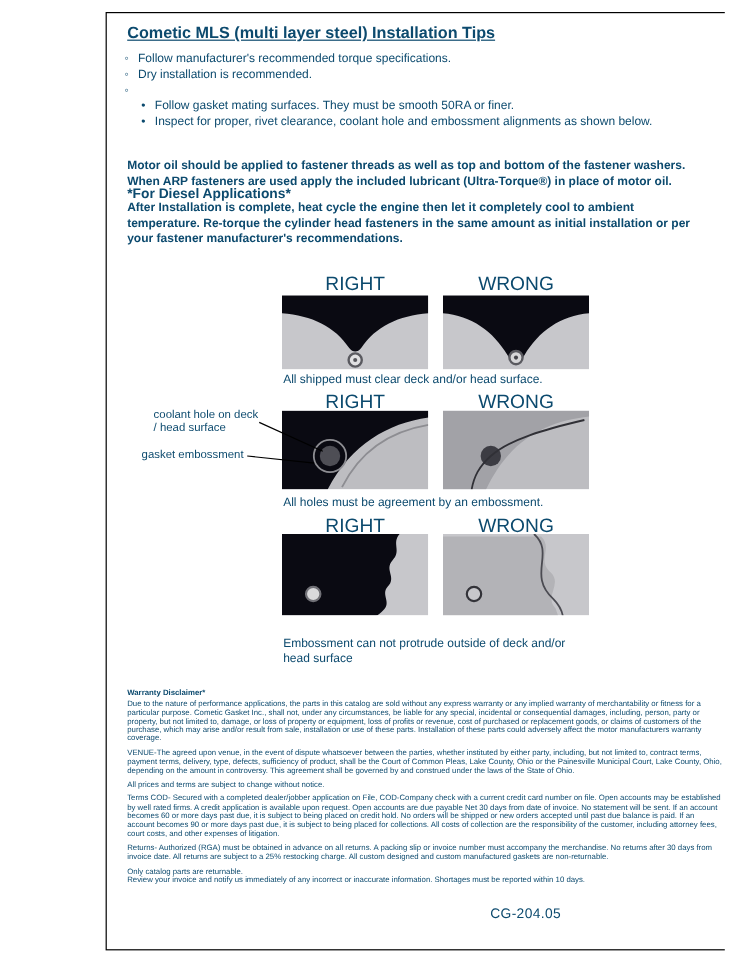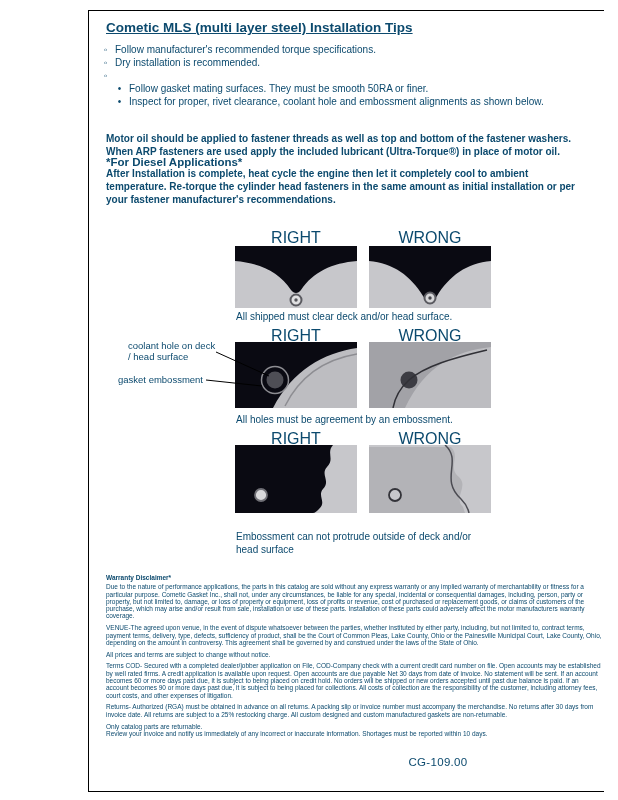--- a/index.html
+++ b/index.html
@@ -140,15 +140,15 @@
     <div class="lh">Warranty Disclaimer*</div>
     <p>Due to the nature of performance applications, the parts in this catalog are sold without any express warranty or any implied warranty of merchantability or fitness for a particular purpose.  Cometic Gasket Inc., shall not, under any circumstances, be liable for any special, incidental or consequential damages, including, person, party or property, but not limited to, damage, or loss of property or equipment, loss of profits or revenue, cost of purchased or replacement goods, or claims of customers of the purchase, which may arise and/or result from sale, installation or use of these parts.  Installation of these parts could adversely affect the motor manufacturers warranty coverage.</p>
     <p>VENUE-The agreed upon venue, in the event of dispute whatsoever between the parties, whether instituted by either party, including, but not limited to, contract terms, payment terms, delivery, type, defects, sufficiency of product, shall be the Court of Common Pleas, Lake County, Ohio or the Painesville Municipal Court, Lake County, Ohio, depending on the amount in controversy. This agreement shall be governed by and construed under the laws of the State of Ohio.</p>
     <p>All prices and terms are subject to change without notice.</p>
     <p>Terms COD- Secured with a completed dealer/jobber application on File, COD-Company check with a current credit card number on file.  Open accounts may be established by well rated firms.  A credit application is available upon request.  Open accounts are due payable Net 30 days from date of invoice.  No statement will be sent.  If an account becomes 60 or more days past due, it is subject to being placed on credit hold.  No orders will be shipped or new orders accepted until past due balance is paid.  If an account becomes 90 or more days past due, it is subject to being placed for collections.  All costs of collection are the responsibility of the customer, including attorney fees, court costs, and other expenses of litigation.</p>
     <p>Returns- Authorized (RGA) must be obtained in advance on all returns.  A packing slip or invoice number must accompany the merchandise.  No returns after 30 days from invoice date.  All returns are subject to a 25% restocking charge.  All custom designed and custom manufactured gaskets are non-returnable.</p>
     <p style="margin-bottom:0;">Only catalog parts are returnable.</p>
     <p>Review your invoice and notify us immediately of any incorrect or inaccurate information.  Shortages must be reported within 10 days.</p>
   </div>
 
-  <div class="abs footer">CG-109.00</div>
+  <div class="abs footer">CG-204.05</div>
 
 </div>
 
 </body></html>

